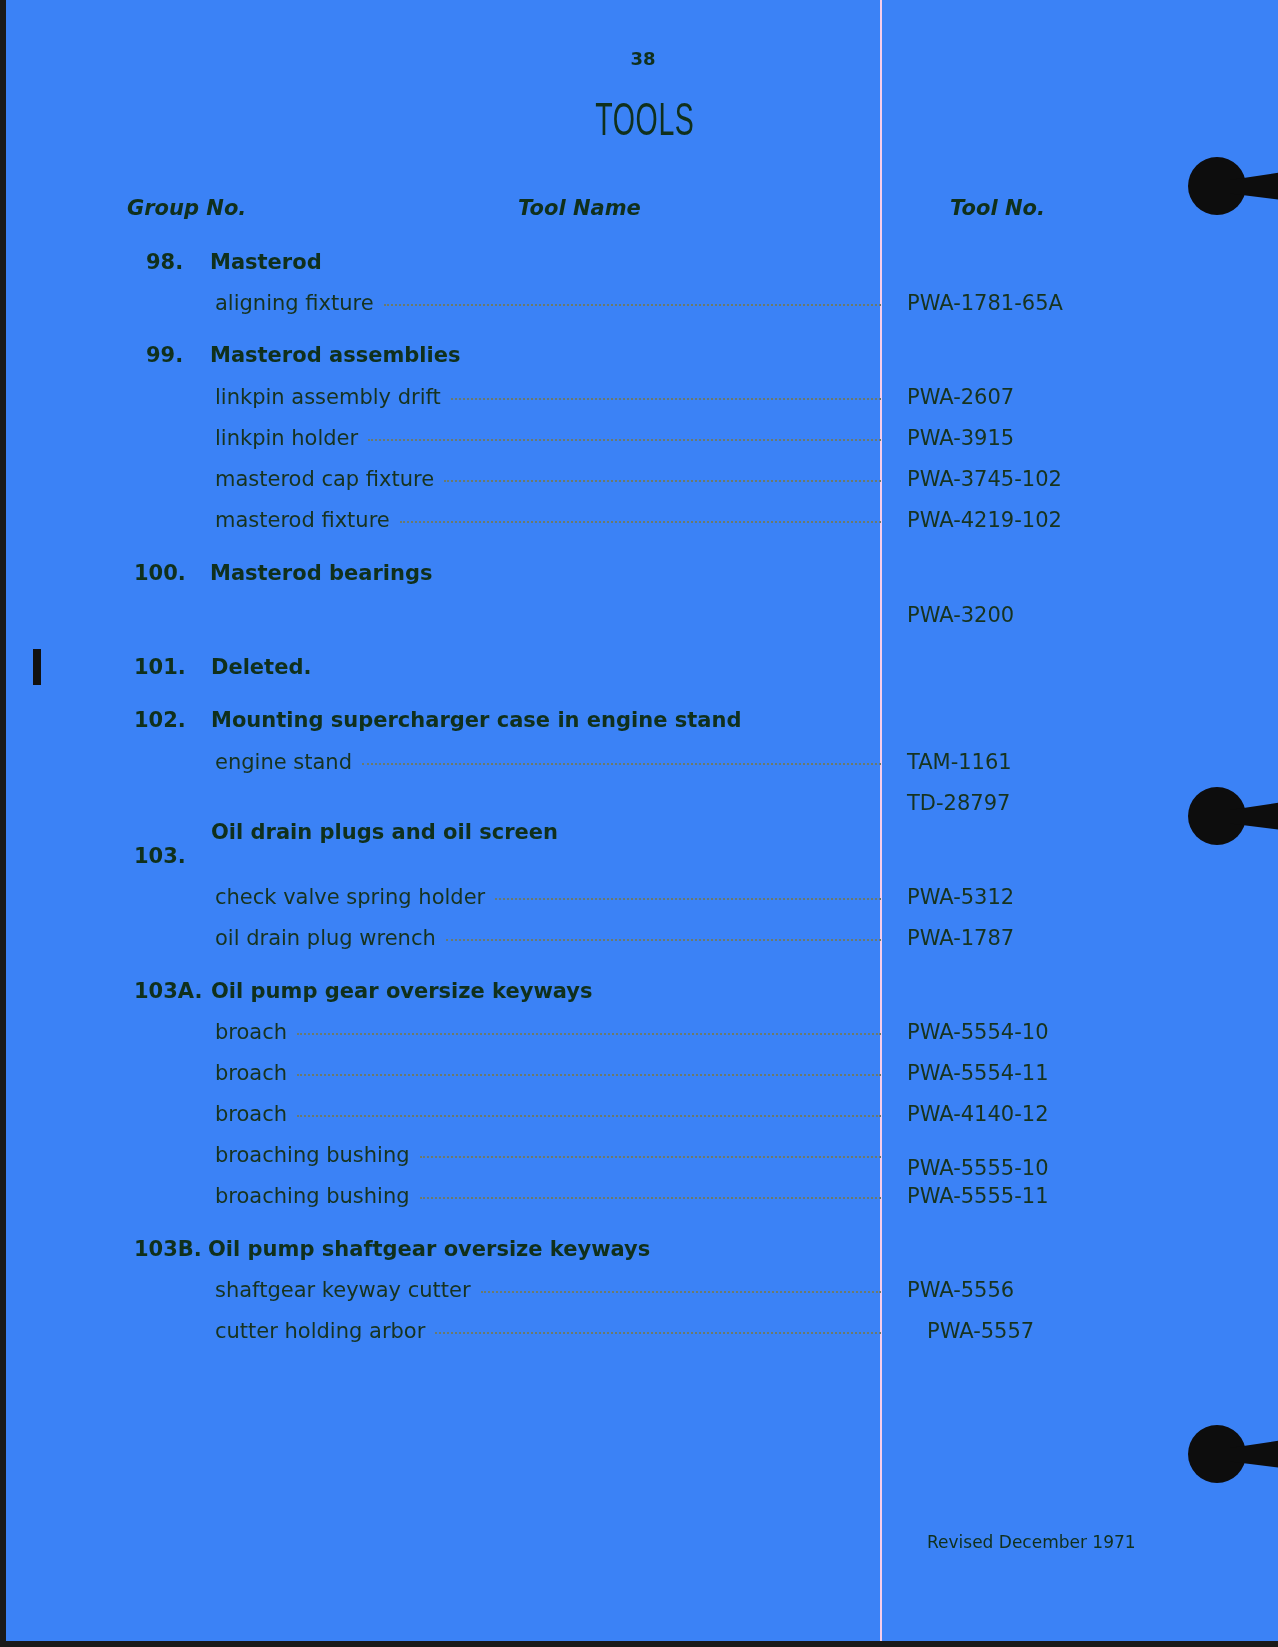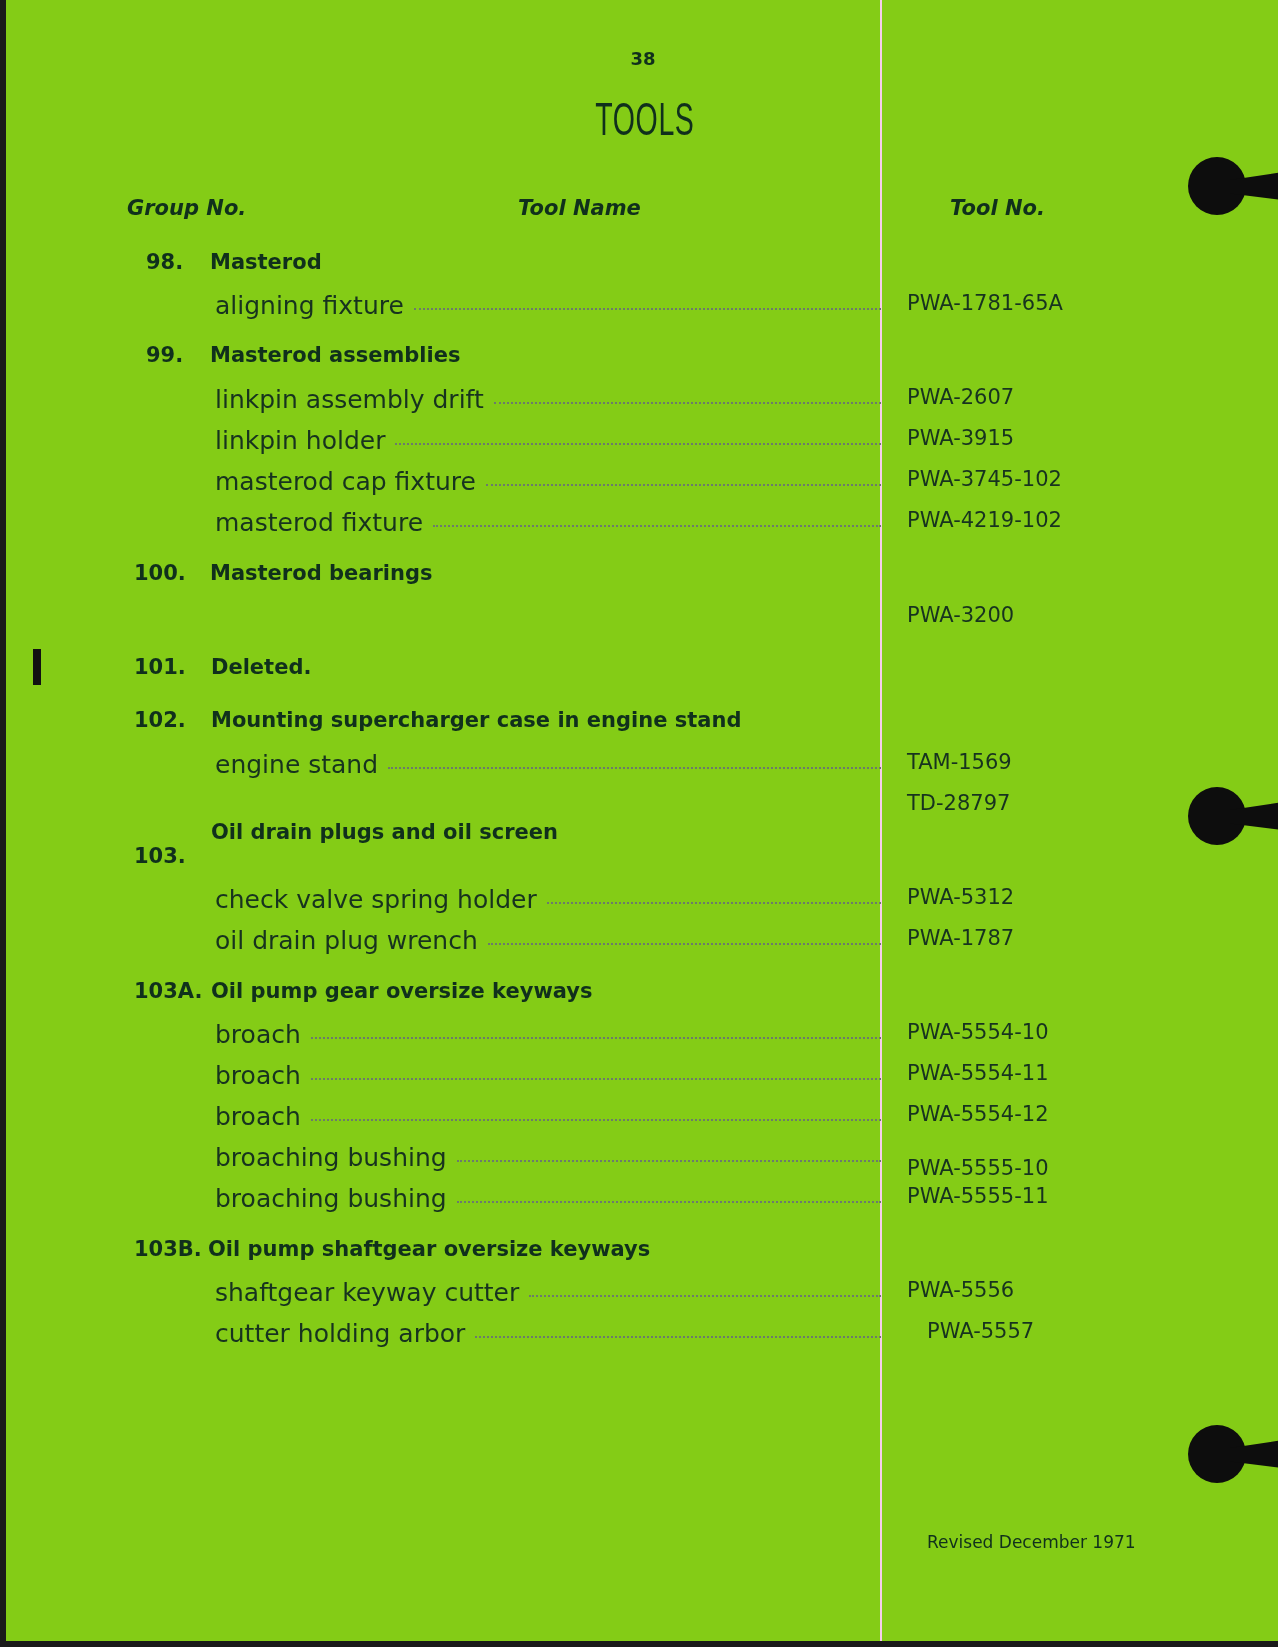--- a/index.html
+++ b/index.html
@@ -1,27 +1,27 @@
 <!DOCTYPE html>
 <html><head>
 <meta charset="utf-8">
 <style>
   html, body { margin:0; padding:0; }
   body { width:1278px; height:1647px; position:relative; background:#1a1a1a; overflow:hidden;
          font-family:"DejaVu Sans", sans-serif; color:#10301c; }
-  .page { position:absolute; left:6px; top:0; width:1272px; height:1641px; background:#84cc16; }
+  .page { position:absolute; left:6px; top:0; width:1272px; height:1641px; background:#3b82f6; }
   .margin-line { position:absolute; left:874px; top:0; width:2px; height:1641px; background:#f6cdea; }
   .abs { position:absolute; white-space:nowrap; }
   .pagenum { left:620px; top:48px; width:34px; text-align:center; font-weight:bold; font-size:18px; }
   .title { left:560px; top:92px; width:154px; text-align:center; font-family:"Liberation Sans", sans-serif;
            font-size:46px; letter-spacing:1px; transform:scaleX(0.62); transform-origin:center; }
   .hdr { font-style:italic; font-weight:bold; font-size:21px; top:196px; }
   .grp-num { font-weight:bold; font-size:21px; }
   .grp-name { font-weight:bold; font-size:21px; }
-  .item { left:205px; width:670px; display:flex; align-items:baseline; font-size:25px; color:#17331f; }
+  .item { left:205px; width:670px; display:flex; align-items:baseline; font-size:21px; color:#17331f; }
   .item .nm { padding-left:4px; padding-right:10px; white-space:nowrap; }
   .item .dots { flex:1; border-bottom:2px dotted #6b7a6d; height:0; transform:translateY(-4px); }
   .toolno { left:901px; font-size:21px; color:#17331f; }
   .hole { position:absolute; width:58px; height:58px; border-radius:50%; background:#0d0d0d; }
   .hole-tail { position:absolute; height:30px; width:60px; background:#0d0d0d;
                clip-path:polygon(0 30%, 100% 0, 100% 100%, 0 75%); }
   .change-bar { position:absolute; left:33px; top:649px; width:8px; height:36px; background:#111; }
   .revised { left:921px; top:1532px; font-weight:normal; font-size:17px; }
 </style>
 </head>
@@ -74,21 +74,21 @@
 
   <div class="abs grp-num" style="left:128px;top:655px;">101.</div>
   <div class="abs grp-name" style="left:205px;top:655px;">Deleted.</div>
 
   <div class="abs grp-num" style="left:128px;top:708px;">102.</div>
   <div class="abs grp-name" style="left:205px;top:708px;">Mounting supercharger case in engine stand</div>
   <div class="abs item" style="top:750px;">
       <span class="nm">engine stand</span>
       <span class="dots"></span>
     </div>
-  <div class="abs toolno" style="top:750px;">TAM-1569</div>
+  <div class="abs toolno" style="top:750px;">TAM-1161</div>
   <div class="abs toolno" style="top:791px;">TD-28797</div>
 
   <div class="abs grp-num" style="left:128px;top:844px;">103.</div>
   <div class="abs grp-name" style="left:205px;top:820px;">Oil drain plugs and oil screen</div>
   <div class="abs item" style="top:885px;">
       <span class="nm">check valve spring holder</span>
       <span class="dots"></span>
     </div>
   <div class="abs toolno" style="top:885px;">PWA-5312</div>
   <div class="abs item" style="top:926px;">
@@ -106,21 +106,21 @@
   <div class="abs toolno" style="top:1020px;">PWA-5554-10</div>
   <div class="abs item" style="top:1061px;">
       <span class="nm">broach</span>
       <span class="dots"></span>
     </div>
   <div class="abs toolno" style="top:1061px;">PWA-5554-11</div>
   <div class="abs item" style="top:1102px;">
       <span class="nm">broach</span>
       <span class="dots"></span>
     </div>
-  <div class="abs toolno" style="top:1102px;">PWA-5554-12</div>
+  <div class="abs toolno" style="top:1102px;">PWA-4140-12</div>
   <div class="abs item" style="top:1143px;">
       <span class="nm">broaching bushing</span>
       <span class="dots"></span>
     </div>
   <div class="abs toolno" style="top:1156px;">PWA-5555-10</div>
   <div class="abs item" style="top:1184px;">
       <span class="nm">broaching bushing</span>
       <span class="dots"></span>
     </div>
   <div class="abs toolno" style="top:1184px;">PWA-5555-11</div>

